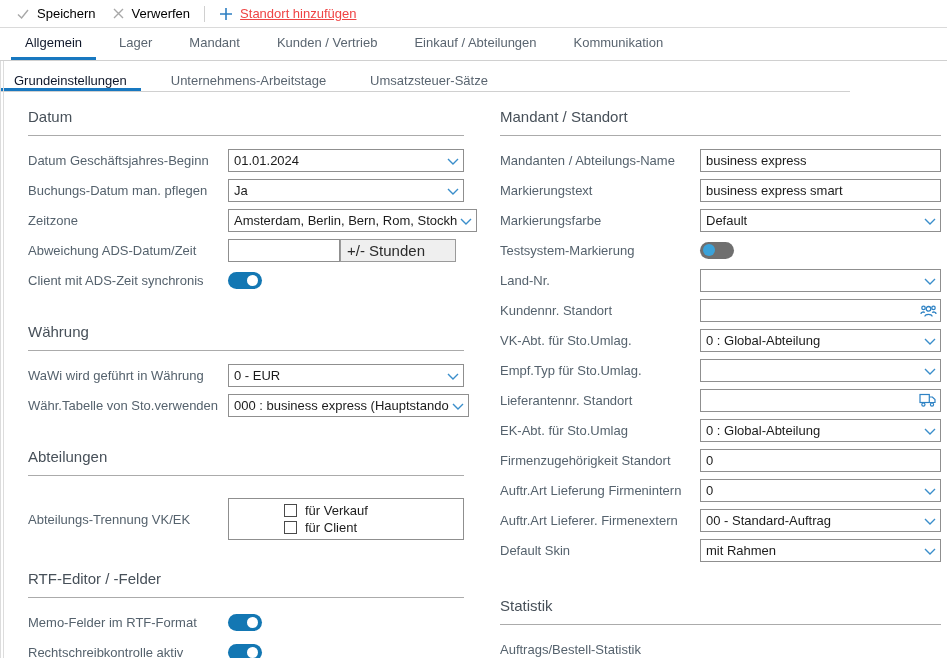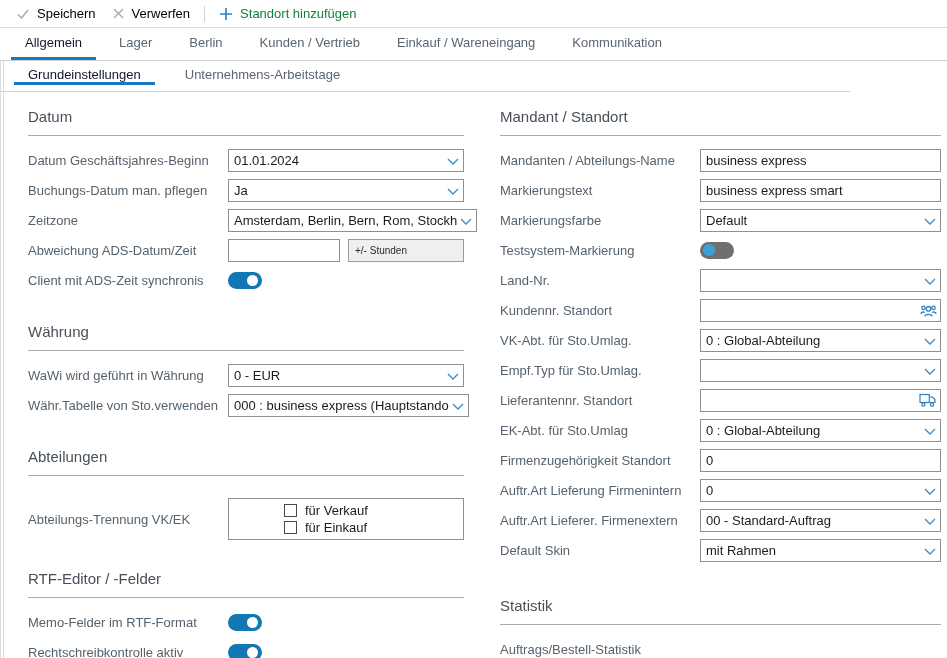--- a/index.html
+++ b/index.html
@@ -4,28 +4,28 @@
 <style>
   * { margin:0; padding:0; box-sizing:border-box; }
   html,body { width:947px; height:658px; background:#fff; font-family:"Liberation Sans", sans-serif; overflow:hidden; }
   body { position:relative; color:#1b1b1b; }
 
   
   .toolbar { position:absolute; left:0; top:0; width:947px; height:28px;
              display:flex; align-items:center; border-bottom:1px solid #dadada; padding-left:8px; }
   .tb-item { display:flex; align-items:center; gap:7px; font-size:13px; padding:0 8px; height:100%; cursor:default; }
   .tb-item.disabled { color:#000000; }
-  .tb-item.enabled { color:#15803d; }
+  .tb-item.enabled { color:#ef4444;text-decoration:underline; }
   .tb-sep { width:1px; height:16px; background:#d0d0d0; margin:0 6px; }
 
   
   .tabs1 { position:absolute; left:0; top:28px; width:947px; height:33px;
            display:flex; align-items:stretch; border-bottom:1px solid #d0d0d0; padding-left:11px; }
   .tabs2 { position:absolute; left:0; top:61px; width:850px; height:31px;
-           display:flex; align-items:center; border-bottom:1px solid #d0d0d0; padding-left:14px; }
+           display:flex; align-items:flex-end; border-bottom:1px solid #d0d0d0; padding-left:0; }
   .tab { display:flex; align-items:center; padding:0 14px; font-size:13px; color:#5a6570;
          border-bottom:3px solid transparent; cursor:default; white-space:nowrap; }
   .tabs1 .tab { margin-right:9px; }
   .tabs2 .tab { margin-right:16px; }
   .tab.active { color:#0f172a; border-bottom-color:#1878c0; }
 
   
   .edge { position:absolute; left:0; top:61px; bottom:0; width:4px;
           border-left:1px solid #dcdcdc; border-right:1px solid #dcdcdc; }
 
@@ -48,21 +48,21 @@
 
   .box { flex:1; height:23px; border:1px solid #8f8f8f; background:#fff;
          display:flex; align-items:center; padding:0 5px; font-size:13px; color:#1b1b1b;
          white-space:nowrap; overflow:hidden; position:relative; }
   .box input { border:0; outline:0; width:100%; font:inherit; color:inherit; background:transparent; padding:0; }
   .box .val { overflow:hidden; white-space:nowrap; padding-right:14px; }
   .box .chev { position:absolute; right:4px; top:8px; }
   .box .endicon { position:absolute; right:3px; top:3px; }
 
   .graybox { flex:0 0 116px; height:23px; border:1px solid #9a9a9a; background:#efefef;
-             display:flex; align-items:center; padding:0 6px; font-size:10px; color:#2b2b2b; margin-left:8px; }
+             display:flex; align-items:center; padding:0 6px; font-size:15px; color:#2b2b2b; }
   .smallinput { flex:0 0 112px; }
 
   
   .toggle { width:34px; height:17px; border-radius:9px; position:relative; cursor:default; }
   .toggle.on  { background:#1377b3; }
   .toggle.off { background:#6f6f6f; }
   .toggle .knob { position:absolute; top:3px; width:11px; height:11px; border-radius:50%; }
   .toggle.on  .knob { right:4px; background:#fff; }
   .toggle.off .knob { left:3px; top:2.5px; width:12px; height:12px; background:#3aa2d9; }
 
@@ -101,29 +101,30 @@
           <path d="M7 1 V13 M1 7 H13" stroke="#2e7fc2" stroke-width="1.6" fill="none"></path>
         </svg>
     </span>
     <span>Standort hinzufügen</span>
   </div>
 </div>
 
 <div class="tabs1">
   <div class="tab active">Allgemein</div>
   <div class="tab">Lager</div>
-  <div class="tab">Berlin</div>
+  <div class="tab">Mandant</div>
   <div class="tab">Kunden / Vertrieb</div>
-  <div class="tab">Einkauf / Wareneingang</div>
+  <div class="tab">Einkauf / Abteilungen</div>
   <div class="tab">Kommunikation</div>
 </div>
 
 <div class="tabs2">
   <div class="tab active">Grundeinstellungen</div>
   <div class="tab">Unternehmens-Arbeitstage</div>
+  <div class="tab">Umsatzsteuer-Sätze</div>
 </div>
 
 <div class="edge"></div>
 
 <div class="col col-left">
 
   <div class="section">
     <div class="sec-title">Datum</div>
 
     <div class="row">
@@ -226,21 +227,21 @@
     <div class="row tall">
       <div class="lbl">Abteilungs-Trennung VK/EK</div>
       <div class="fld">
           <div class="cbgroup">
         <div class="cbrow">
           <span class="cbox"></span>
           <span>für Verkauf</span>
         </div>
         <div class="cbrow">
           <span class="cbox"></span>
-          <span>für Einkauf</span>
+          <span>für Client</span>
         </div>
       </div>
         </div>
     </div>
   </div>
 
   <div class="section">
     <div class="sec-title">RTF-Editor / -Felder</div>
 
     <div class="row">

